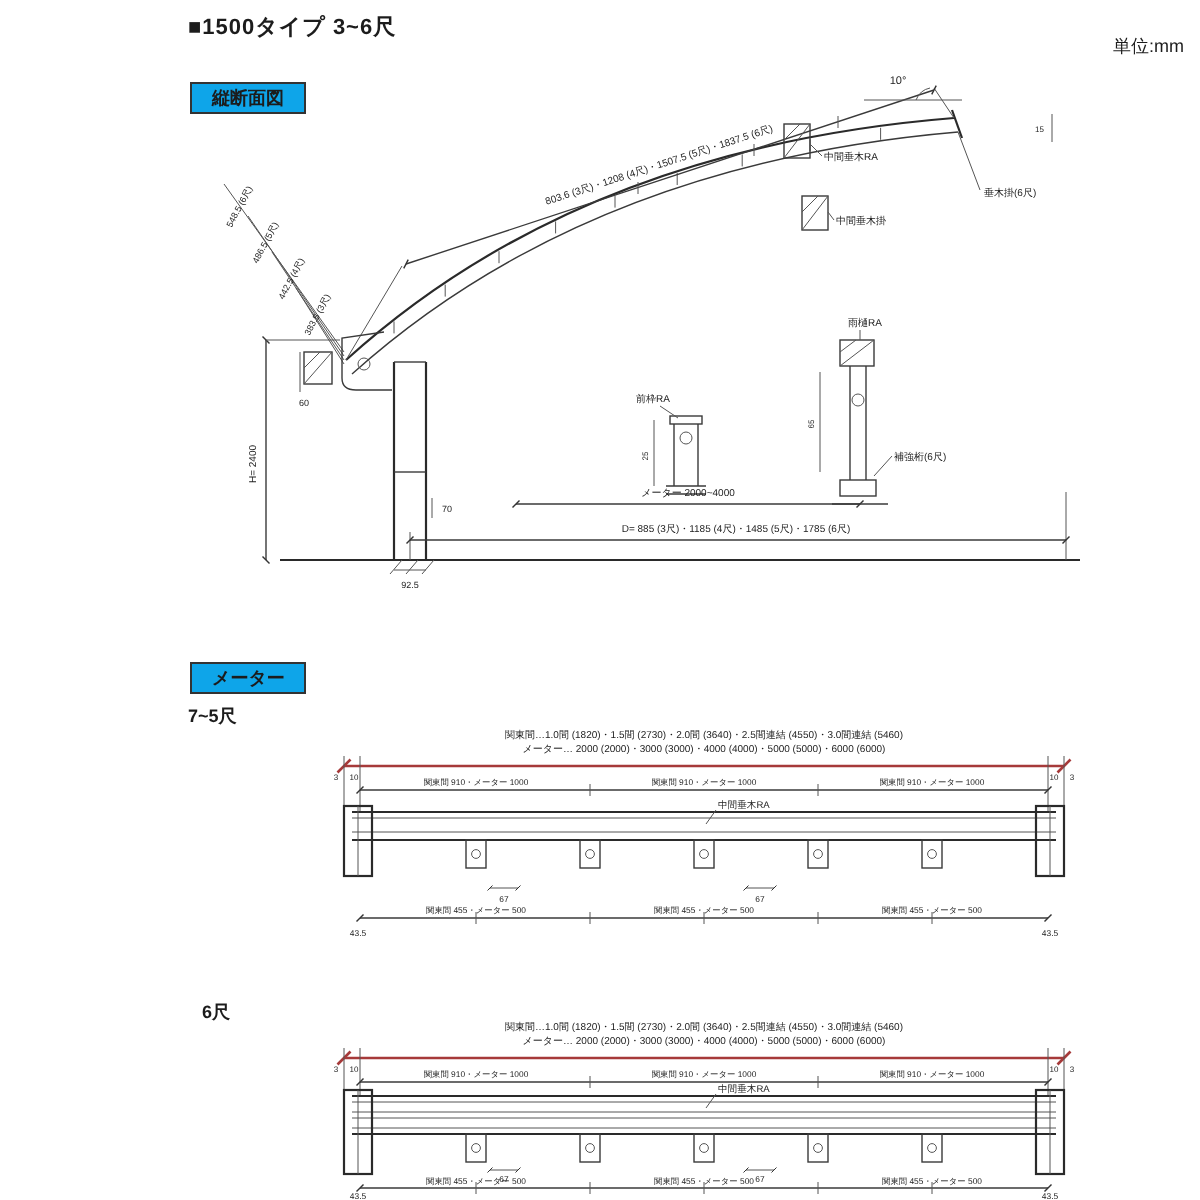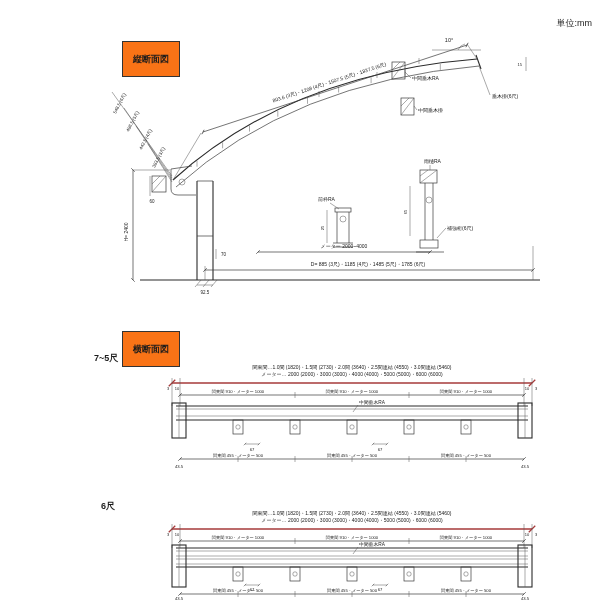--- a/index.html
+++ b/index.html
@@ -1,41 +1,42 @@
 <!DOCTYPE html>
 <html><head>
 <meta charset="utf-8">
 <style>
   html,body{margin:0;padding:0;background:#fff;}
   .page{position:relative;width:600px;height:600px;background:#ffffff;overflow:hidden;
         font-family:"Liberation Sans",sans-serif;color:#1c1c1c;}
   .hdr-title{position:absolute;left:94px;top:6px;font-size:11px;font-weight:bold;letter-spacing:.5px;}
   .hdr-unit{position:absolute;right:8px;top:17px;font-size:9px;}
-  .sec-box{position:absolute;border:1.2px solid #333;padding:11px 10px;font-size:9px;font-weight:bold;background:#f97316;line-height:12px;margin-left:27px;}
+  .sec-box{position:absolute;border:1.2px solid #333;padding:1px 10px;font-size:9px;font-weight:bold;background:#0ea5e9;line-height:12px;}
   .sec-box.v{left:95px;top:41px;}
   .sec-box.h{left:95px;top:331px;}
   .sub-label{position:absolute;font-size:9px;font-weight:bold;}
   .sub-label.s1{left:94px;top:352px;}
   .sub-label.s2{left:101px;top:500px;}
   svg{position:absolute;left:0;top:0;}
   text{fill:#1c1c1c;font-family:"Liberation Sans",sans-serif;}
   .ln{stroke:#3a3a3a;stroke-width:.7;fill:none;}
   .ln2{stroke:#2a2a2a;stroke-width:1.1;fill:none;}
   .thin{stroke:#555;stroke-width:.5;fill:none;}
   .red{stroke:#a63a3a;stroke-width:1.3;fill:none;}
 </style>
 </head>
 <body>
 
 <div class="page">
 
+  <div class="hdr-title">■1500タイプ 3~6尺</div>
   <div class="hdr-unit">単位:mm</div>
 
   <div class="sec-box v">縦断面図</div>
-  <div class="sec-box h">横断面図</div>
+  <div class="sec-box h">メーター</div>
   <div class="sub-label s1">7~5尺</div>
   <div class="sub-label s2">6尺</div>
 
   <svg width="600" height="600" viewBox="0 0 600 600">
     <defs>
       <marker id="tk" markerWidth="7" markerHeight="7" refX="3.5" refY="3.5" orient="auto">
         <line x1="1" y1="6" x2="6" y2="1" stroke="#333" stroke-width="1"></line>
       </marker>
       <marker id="tkr" markerWidth="7" markerHeight="7" refX="3.5" refY="3.5" orient="auto">
         <line x1="1" y1="6" x2="6" y2="1" stroke="#a63a3a" stroke-width="1"></line>

